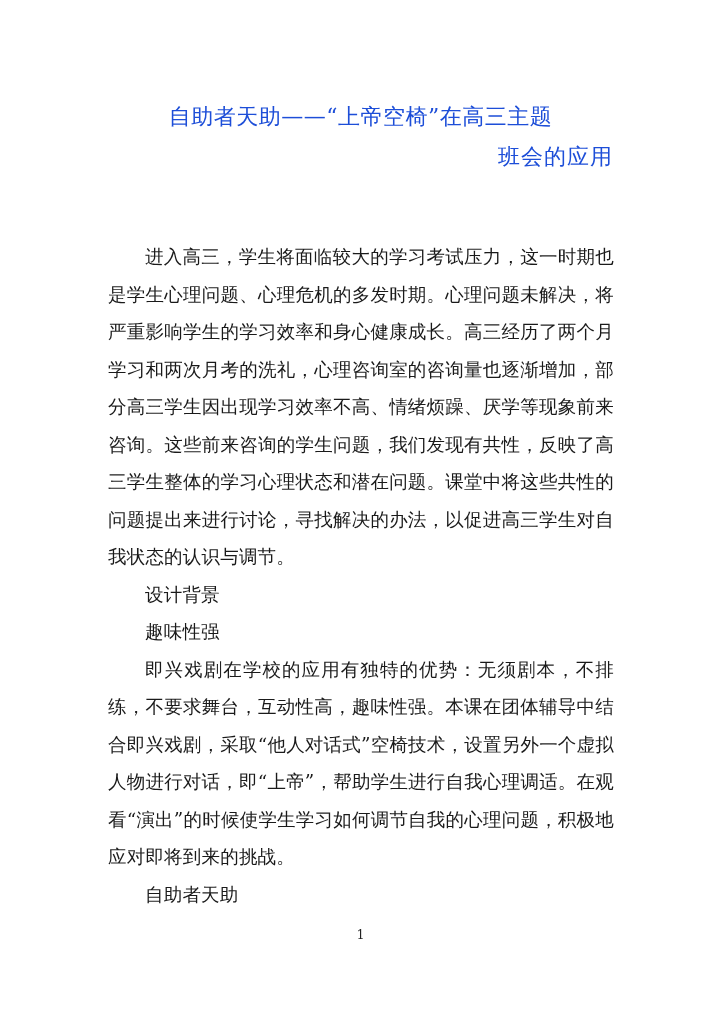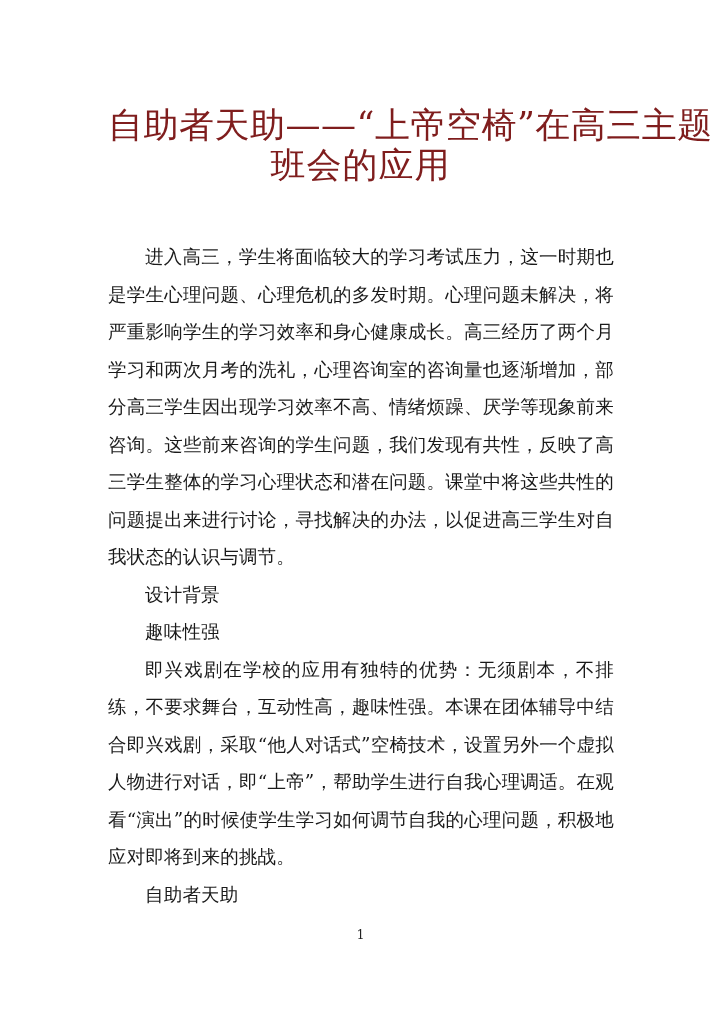--- a/index.html
+++ b/index.html
@@ -24,32 +24,33 @@
     background: #ffffff;
   }
 
   
   .doc-title {
     position: absolute;
     top: 82px;
     left: 108px;
     width: 505px;
     text-align: center;
-    font-size: 35px;
+    font-size: 22px;
     line-height: 40px;
     font-weight: 400;
     letter-spacing: 0.5px;
-    color: #7f1d1d;
+    color: #1d4ed8;
   }
   .doc-title .title-line {
     display: block;
     white-space: nowrap;
   }
   .doc-title .title-line-2 {
     letter-spacing: 1px;
+    text-align: right;
   }
 
   
   .content {
     position: absolute;
     top: 238px;
     left: 108px;
     width: 506px;
   }
 

